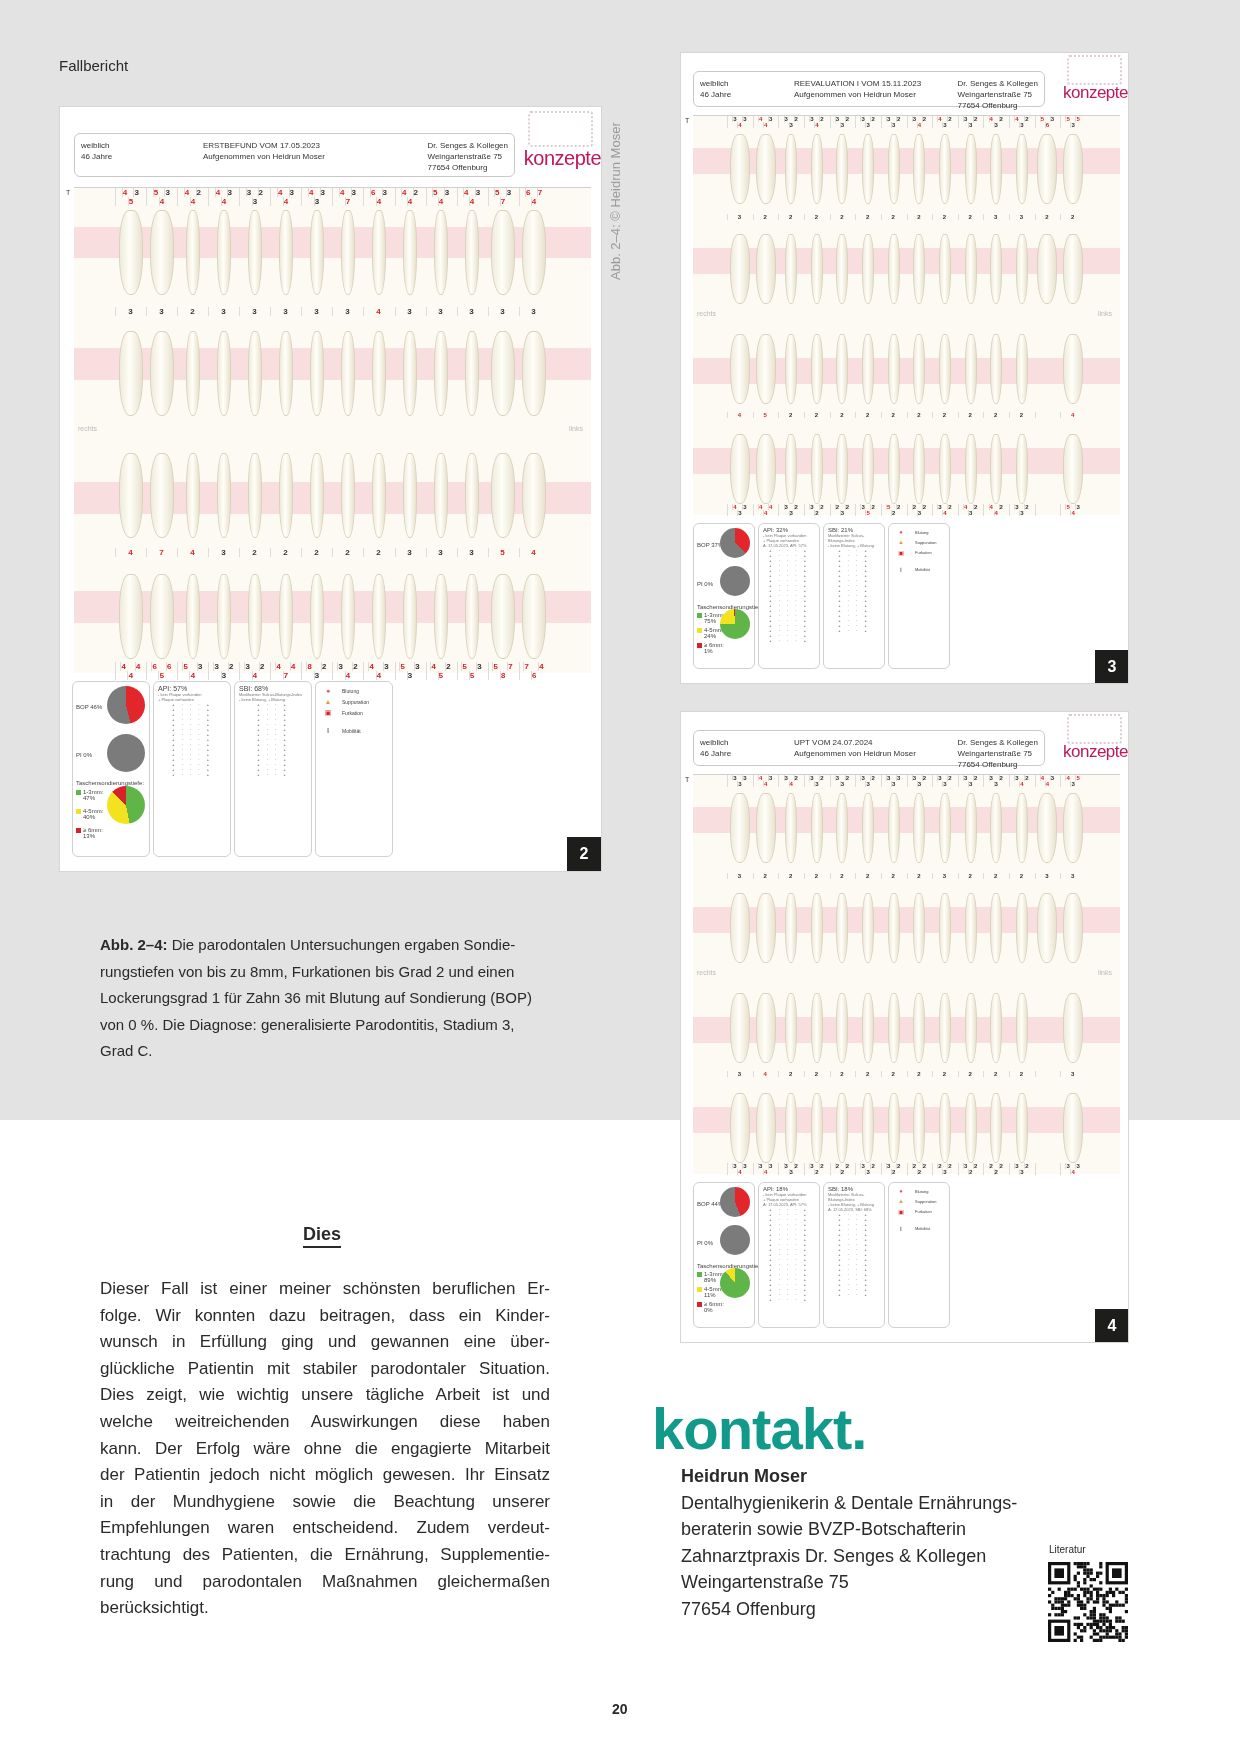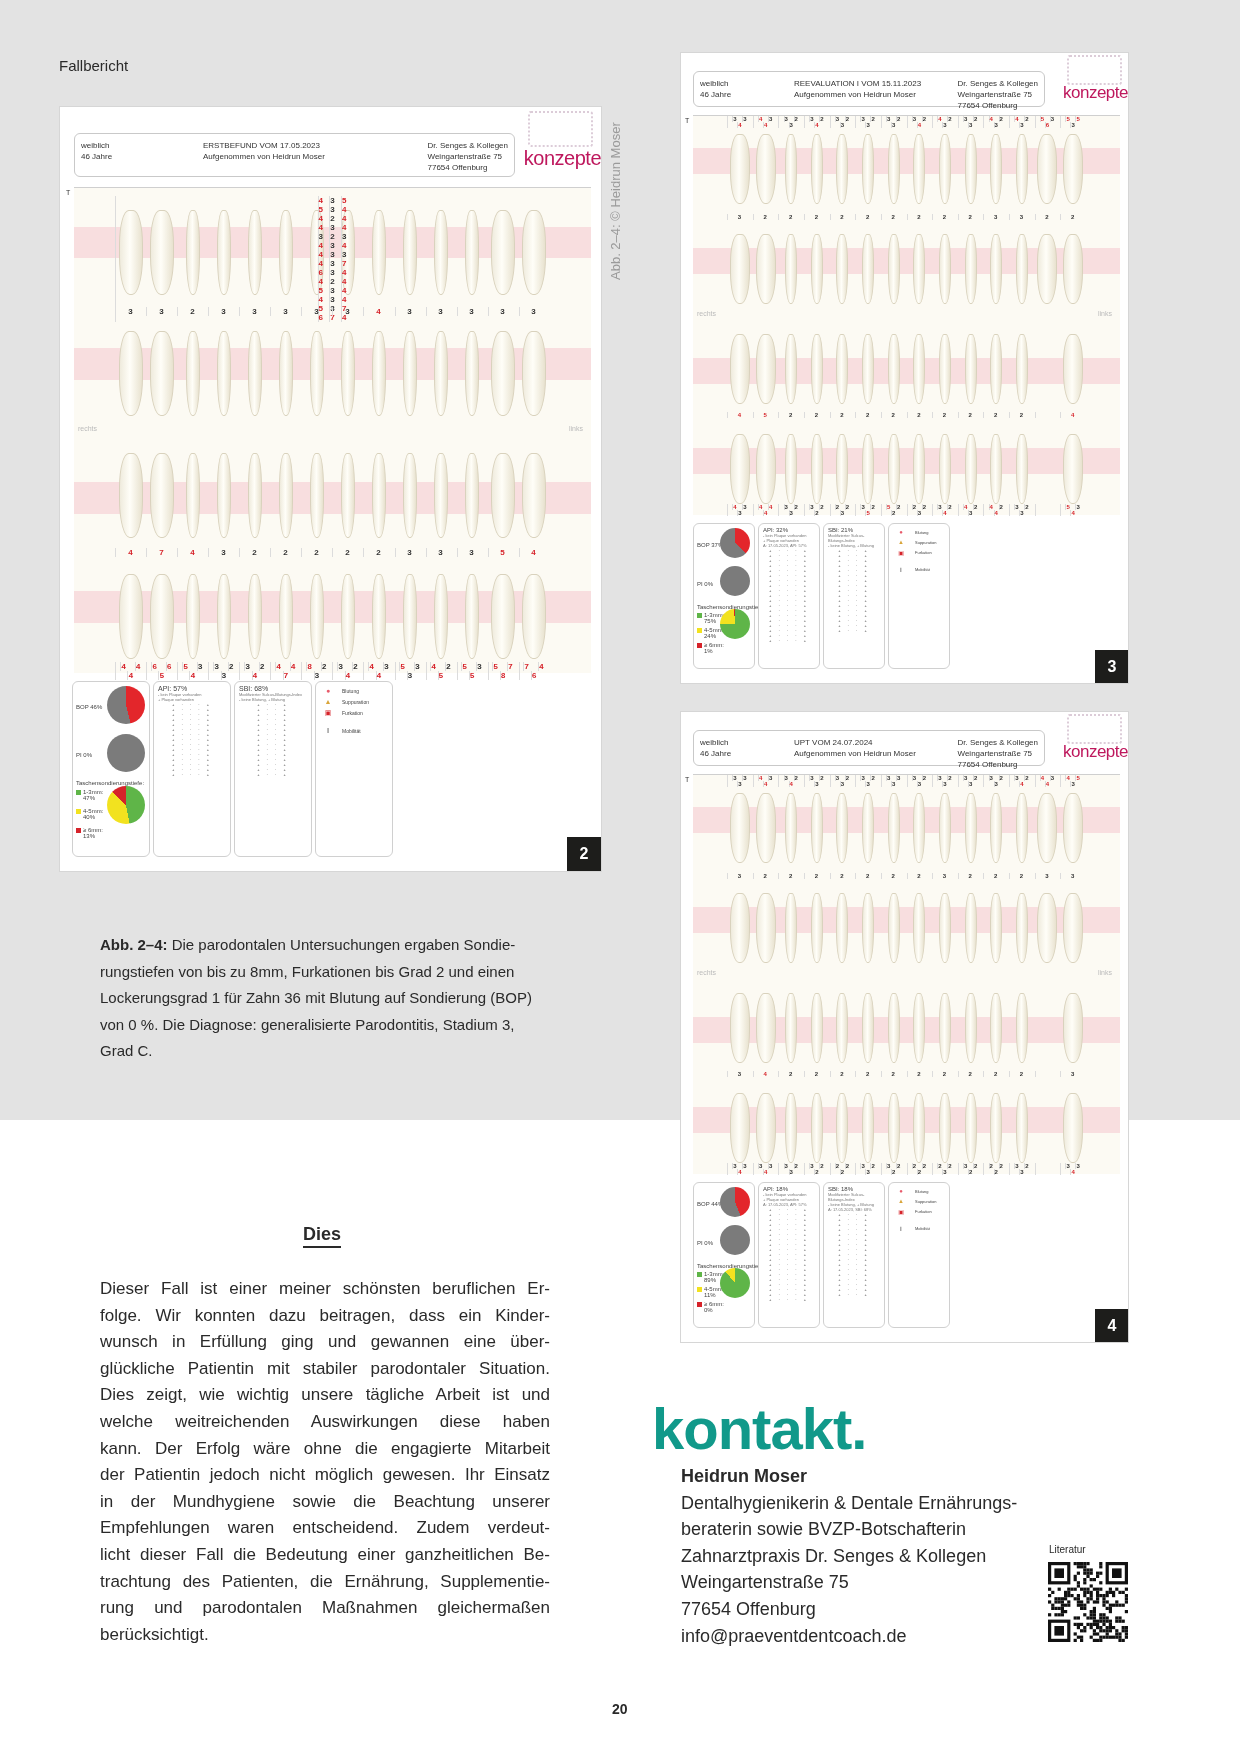--- a/index.html
+++ b/index.html
@@ -254,21 +254,21 @@
         <div class="tooth">
           <div class="tooth-shape" style="width:14px;height:85.05px;"></div>
         </div>
         <div class="tooth">
           <div class="tooth-shape" style="width:24px;height:85.05px;"></div>
         </div>
         <div class="tooth">
           <div class="tooth-shape" style="width:24px;height:85.05px;"></div>
         </div>
       </div>
-      <div class="row-labels" style="top:8px;padding-left:41.36px;padding-right:41.36px;font-size:8px;flex-direction:column;">
+      <div class="row-labels" style="top:0px;padding-left:41.36px;padding-right:41.36px;font-size:8px;">
         <span><span class="red">4 </span><span class="dark">3 </span><span class="red">5 </span></span>
         <span><span class="red">5 </span><span class="dark">3 </span><span class="red">4 </span></span>
         <span><span class="red">4 </span><span class="dark">2 </span><span class="red">4 </span></span>
         <span><span class="red">4 </span><span class="dark">3 </span><span class="red">4 </span></span>
         <span><span class="dark">3 </span><span class="dark">2 </span><span class="dark">3 </span></span>
         <span><span class="red">4 </span><span class="dark">3 </span><span class="red">4 </span></span>
         <span><span class="red">4 </span><span class="dark">3 </span><span class="dark">3 </span></span>
         <span><span class="red">4 </span><span class="dark">3 </span><span class="red">7 </span></span>
         <span><span class="red">6 </span><span class="dark">3 </span><span class="red">4 </span></span>
         <span><span class="red">4 </span><span class="dark">2 </span><span class="red">4 </span></span>
@@ -1107,35 +1107,33 @@
     <span class="line">Dieser Fall ist einer meiner schönsten beruflichen Er-</span>
     <span class="line">folge. Wir konnten dazu beitragen, dass ein Kinder-</span>
     <span class="line">wunsch in Erfüllung ging und gewannen eine über-</span>
     <span class="line">glückliche Patientin mit stabiler parodontaler Situation.</span>
     <span class="line">Dies zeigt, wie wichtig unsere tägliche Arbeit ist und</span>
     <span class="line">welche weitreichenden Auswirkungen diese haben</span>
     <span class="line">kann. Der Erfolg wäre ohne die engagierte Mitarbeit</span>
     <span class="line">der Patientin jedoch nicht möglich gewesen. Ihr Einsatz</span>
     <span class="line">in der Mundhygiene sowie die Beachtung unserer</span>
     <span class="line">Empfehlungen waren entscheidend. Zudem verdeut-</span>
-    <span class="line">licht dieser Fall die Bedeutung einer ganzheitlichen Be-</span>
     <span class="line">trachtung des Patienten, die Ernährung, Supplementie-</span>
     <span class="line">rung und parodontalen Maßnahmen gleichermaßen</span>
     <span class="line last">berücksichtigt.</span>
   </div>
 
 <div class="kontakt">kontakt.</div>
 <div class="contact">
   <div class="name">Heidrun Moser</div>
   <div>Dentalhygienikerin &amp; Dentale Ernährungs-</div>
   <div>beraterin sowie BVZP-Botschafterin</div>
   <div>Zahnarztpraxis Dr. Senges &amp; Kollegen</div>
   <div>Weingartenstraße 75</div>
   <div>77654 Offenburg</div>
-  <div>info@praeventdentcoach.de</div>
 </div>
 <div class="literatur">Literatur</div>
 <svg class="qr" viewBox="0 0 25 25" id="qr">
     <rect x="0" y="0" width="25" height="25" fill="#fff"></rect>
     <rect x="0" y="0" width="7" height="7" fill="#111"></rect>
     <rect x="1" y="1" width="5" height="5" fill="#fff"></rect>
     <rect x="2" y="2" width="3" height="3" fill="#111"></rect>
     <rect x="18" y="0" width="7" height="7" fill="#111"></rect>
     <rect x="19" y="1" width="5" height="5" fill="#fff"></rect>
     <rect x="20" y="2" width="3" height="3" fill="#111"></rect>

